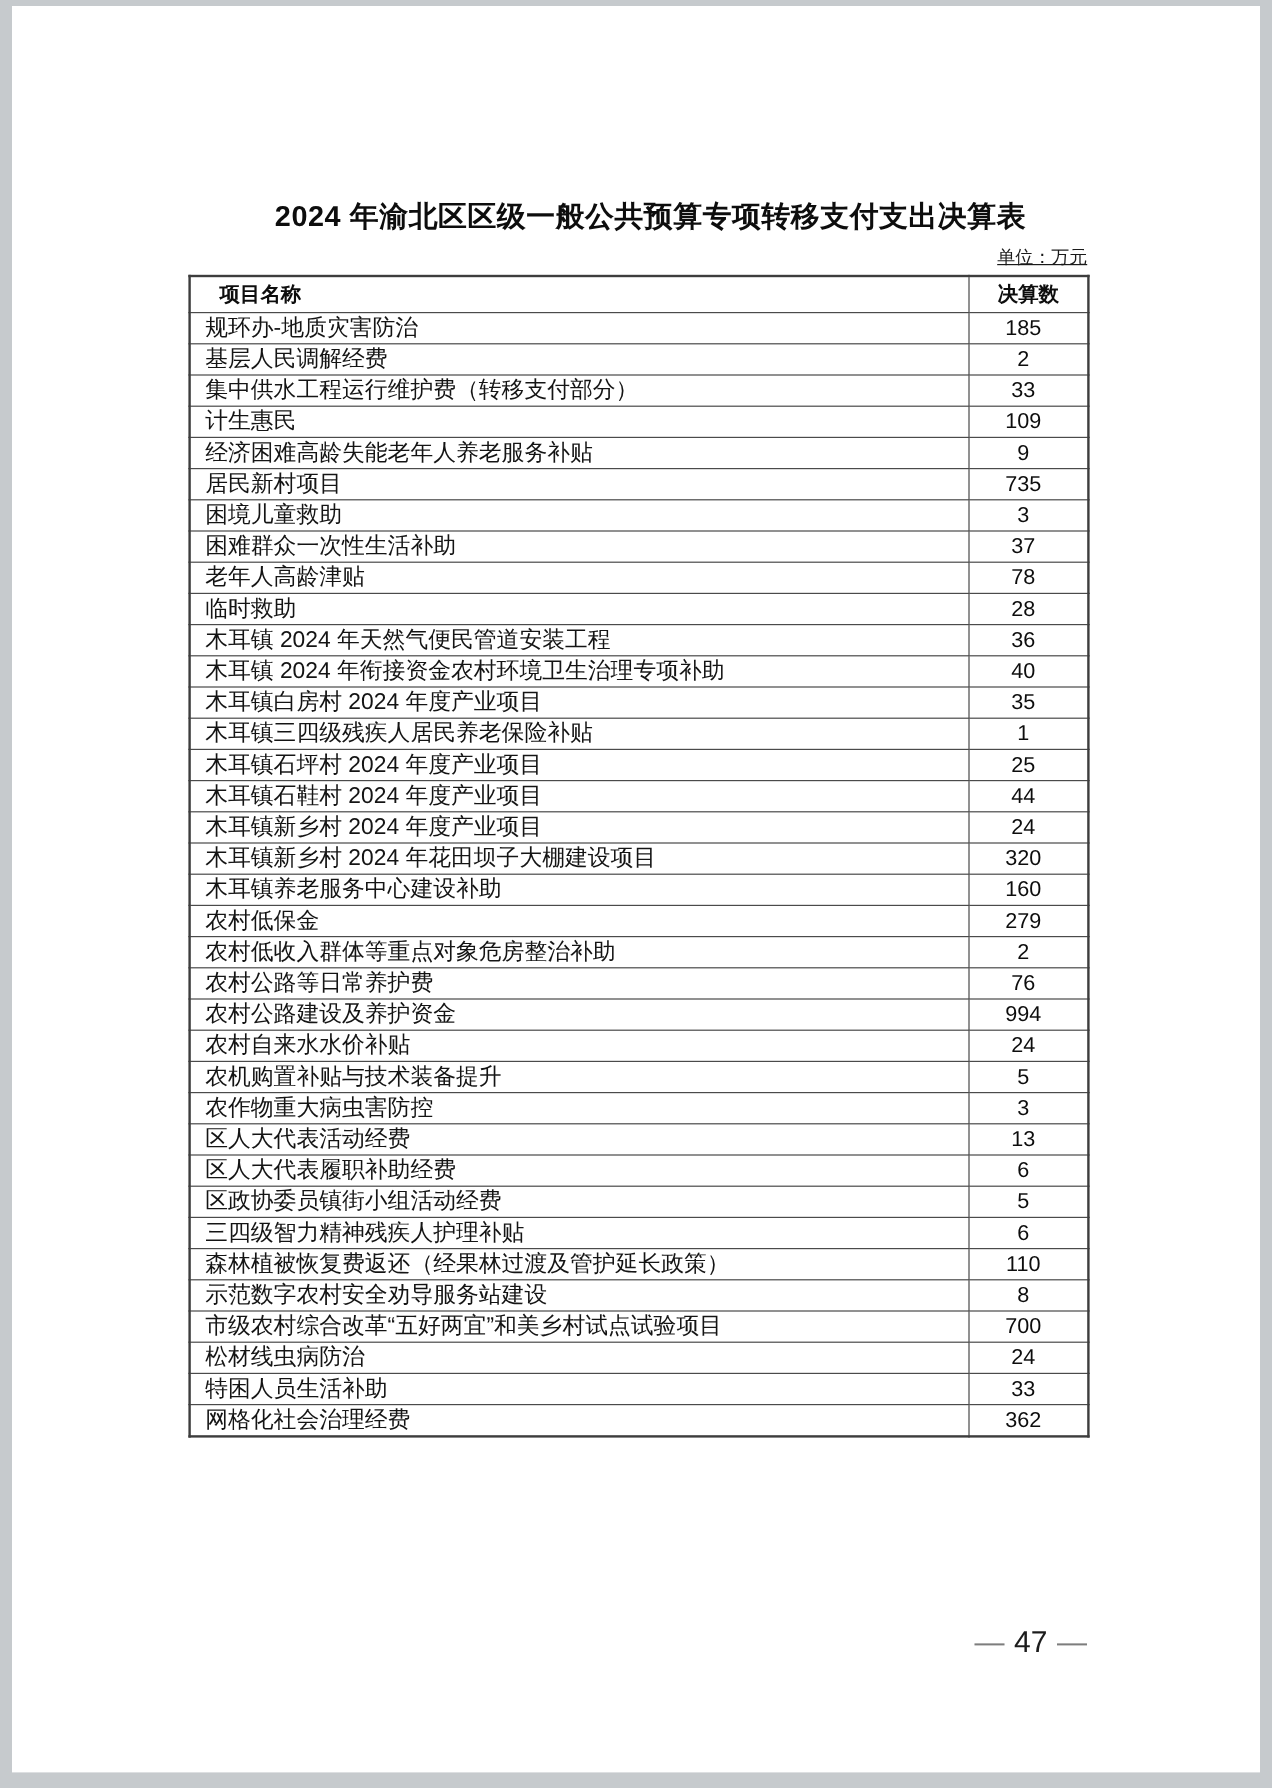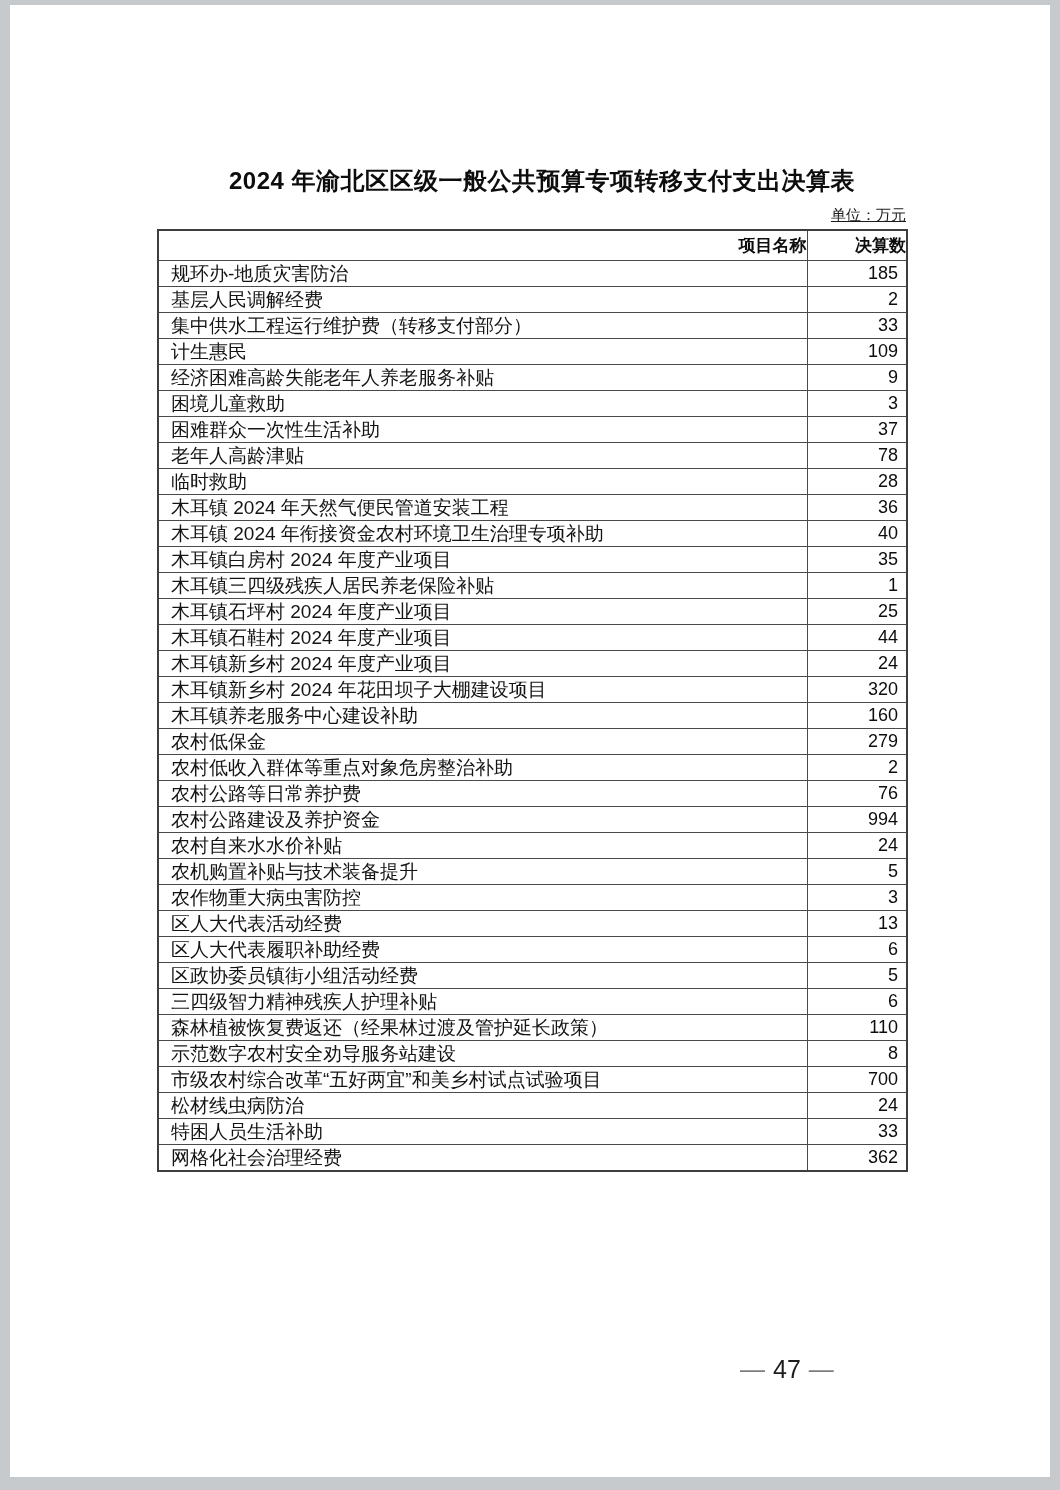--- a/index.html
+++ b/index.html
@@ -55,47 +55,48 @@
   table.budget th, table.budget td {
     border: 1px solid #4a4a4a;
     padding: 0;
     overflow: hidden;
     white-space: nowrap;
   }
   table.budget th {
     height: 29px;
     font-size: 17px;
     font-weight: bold;
-    text-align: right;
+    text-align: left;
     font-family: "Liberation Serif", "DejaVu Serif", serif;
     color: #0d0d0d;
+    padding-left: 24px;
   }
   table.budget col.c-name  { width: 649px; }
   table.budget col.c-value { width: 100px; }
   table.budget td {
     height: 25px;
     font-size: 19px;
     line-height: 25px;
   }
   table.budget td.name {
     text-align: left;
     padding-left: 12px;
     font-family: Liberation Sans, sans-serif;
     color: #141414;
   }
   table.budget td.value {
-    text-align: right;
+    text-align: center;
     padding-right: 8px;
     font-size: 18px;
     font-family: "Liberation Sans", "DejaVu Sans", sans-serif;
     color: #0d0d0d;
   }
   .footer {
     position: absolute;
-    left: 730px;
+    left: 802px;
     top: 1349px;
     font-size: 25px;
     line-height: 30px;
     font-family: "Liberation Sans", "DejaVu Sans", sans-serif;
     white-space: nowrap;
   }
   .footer .dash {
     color: #7d7d7d;
     font-weight: normal;
   }
@@ -140,20 +141,24 @@
           </tr>
           <tr>
             <td class="name">计生惠民</td>
             <td class="value">109</td>
           </tr>
           <tr>
             <td class="name">经济困难高龄失能老年人养老服务补贴</td>
             <td class="value">9</td>
           </tr>
           <tr>
+            <td class="name">居民新村项目</td>
+            <td class="value">735</td>
+          </tr>
+          <tr>
             <td class="name">困境儿童救助</td>
             <td class="value">3</td>
           </tr>
           <tr>
             <td class="name">困难群众一次性生活补助</td>
             <td class="value">37</td>
           </tr>
           <tr>
             <td class="name">老年人高龄津贴</td>
             <td class="value">78</td>

